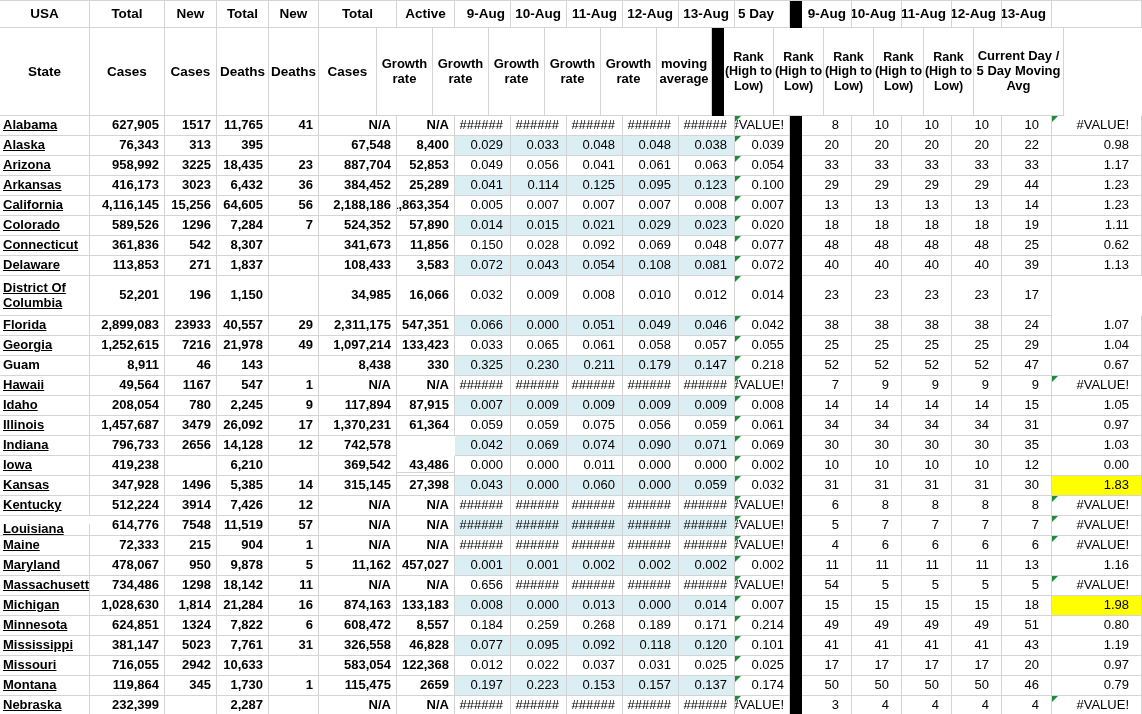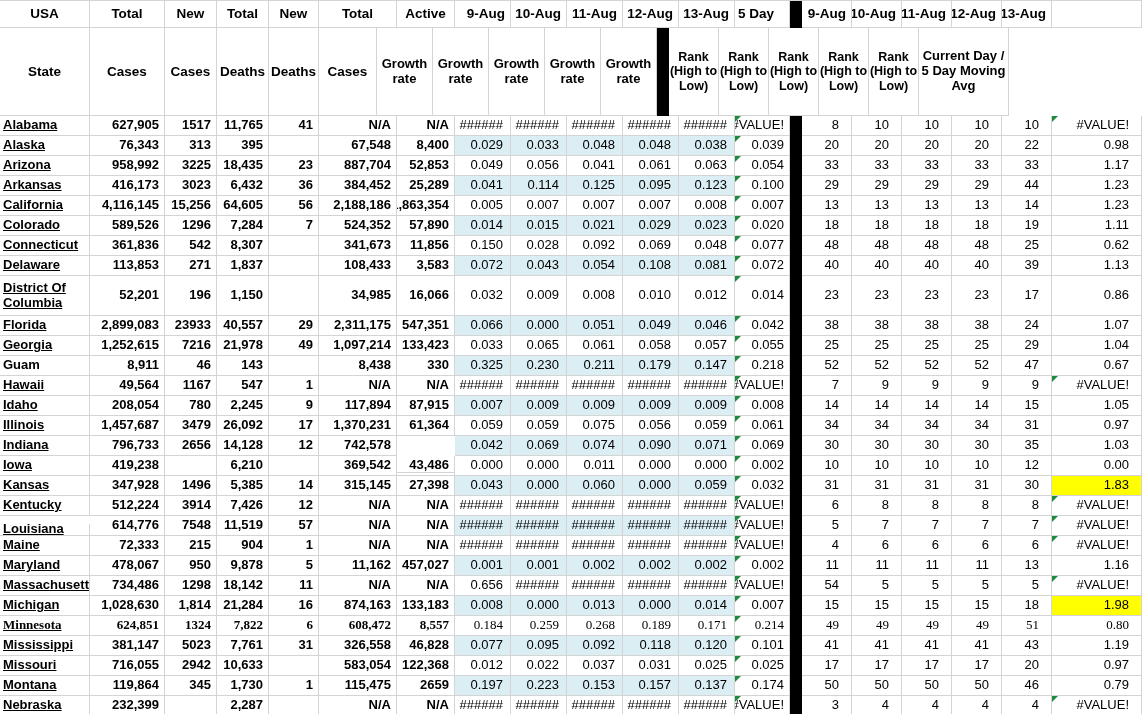--- a/index.html
+++ b/index.html
@@ -72,20 +72,21 @@
       <div class="cell ac hdr wrap" style="width: 75px;">Cases</div>
       <div class="cell ac hdr wrap" style="width: 52px;">Cases</div>
       <div class="cell ac hdr wrap" style="width: 52px;">Deaths</div>
       <div class="cell ac hdr wrap" style="width: 50px;">Deaths</div>
       <div class="cell ac hdr wrap" style="width: 58px;">Cases</div>
       <div class="cell ac hdr2 wrap" style="width: 56px;">Growth rate</div>
       <div class="cell ac hdr2 wrap" style="width: 56px;">Growth rate</div>
       <div class="cell ac hdr2 wrap" style="width: 56px;">Growth rate</div>
       <div class="cell ac hdr2 wrap" style="width: 56px;">Growth rate</div>
       <div class="cell ac hdr2 wrap" style="width: 56px;">Growth rate</div>
+      <div class="cell ac hdr2 wrap" style="width: 55px;">moving average</div>
       <div class="cell divider" style="width: 12px;"></div>
       <div class="cell ac hdr2 rankhdr wrap" style="width: 50px;">Rank (High to Low)</div>
       <div class="cell ac hdr2 rankhdr wrap" style="width: 50px;">Rank (High to Low)</div>
       <div class="cell ac hdr2 rankhdr wrap" style="width: 50px;">Rank (High to Low)</div>
       <div class="cell ac hdr2 rankhdr wrap" style="width: 50px;">Rank (High to Low)</div>
       <div class="cell ac hdr2 rankhdr wrap" style="width: 50px;">Rank (High to Low)</div>
       <div class="cell ac hdr2 wrap" style="width: 90px;">Current Day / 5 Day Moving Avg</div>
     </div>
     <div class="row" style="height: 20px;">
       <div class="cell al wrap state-link" style="width: 90px;">Alabama</div>
@@ -276,21 +277,20 @@
       <div class="cell ar pr7" style="width: 56px;">0.008</div>
       <div class="cell ar pr7" style="width: 56px;">0.010</div>
       <div class="cell ar pr7" style="width: 56px;">0.012</div>
       <div class="cell ar" style="width: 55px;">0.014<span class="tri"></span></div>
       <div class="cell divider" style="width: 12px;"></div>
       <div class="cell ar pr12" style="width: 50px;">23</div>
       <div class="cell ar pr12" style="width: 50px;">23</div>
       <div class="cell ar pr12" style="width: 50px;">23</div>
       <div class="cell ar pr12" style="width: 50px;">23</div>
       <div class="cell ar pr12" style="width: 50px;">17</div>
-      <div class="cell ar pr12" style="width: 90px;">0.86</div>
     </div>
     <div class="row" style="height: 20px;">
       <div class="cell al wrap state-link" style="width: 90px;">Florida</div>
       <div class="cell ar b" style="width: 75px;">2,899,083</div>
       <div class="cell ar b" style="width: 52px;">23933</div>
       <div class="cell ar b" style="width: 52px;">40,557</div>
       <div class="cell ar b" style="width: 50px;">29</div>
       <div class="cell ar b" style="width: 78px;">2,311,175</div>
       <div class="cell ar b" style="width: 58px;">547,351</div>
       <div class="cell ar pr7 band" style="width: 56px;">0.066</div>
@@ -608,21 +608,21 @@
       <div class="cell ar pr7 band" style="width: 56px;">0.014</div>
       <div class="cell ar" style="width: 55px;">0.007<span class="tri"></span></div>
       <div class="cell divider" style="width: 12px;"></div>
       <div class="cell ar pr12" style="width: 50px;">15</div>
       <div class="cell ar pr12" style="width: 50px;">15</div>
       <div class="cell ar pr12" style="width: 50px;">15</div>
       <div class="cell ar pr12" style="width: 50px;">15</div>
       <div class="cell ar pr12" style="width: 50px;">18</div>
       <div class="cell ar pr12 hl" style="width: 90px;">1.98</div>
     </div>
-    <div class="row" style="height: 20px; font-family: Liberation Serif, serif;">
+    <div class="row" style="height: 20px;">
       <div class="cell al wrap state-link" style="width: 90px;">Minnesota</div>
       <div class="cell ar b" style="width: 75px;">624,851</div>
       <div class="cell ar b" style="width: 52px;">1324</div>
       <div class="cell ar b" style="width: 52px;">7,822</div>
       <div class="cell ar b" style="width: 50px;">6</div>
       <div class="cell ar b" style="width: 78px;">608,472</div>
       <div class="cell ar b" style="width: 58px;">8,557</div>
       <div class="cell ar pr7" style="width: 56px;">0.184</div>
       <div class="cell ar pr7" style="width: 56px;">0.259</div>
       <div class="cell ar pr7" style="width: 56px;">0.268</div>

